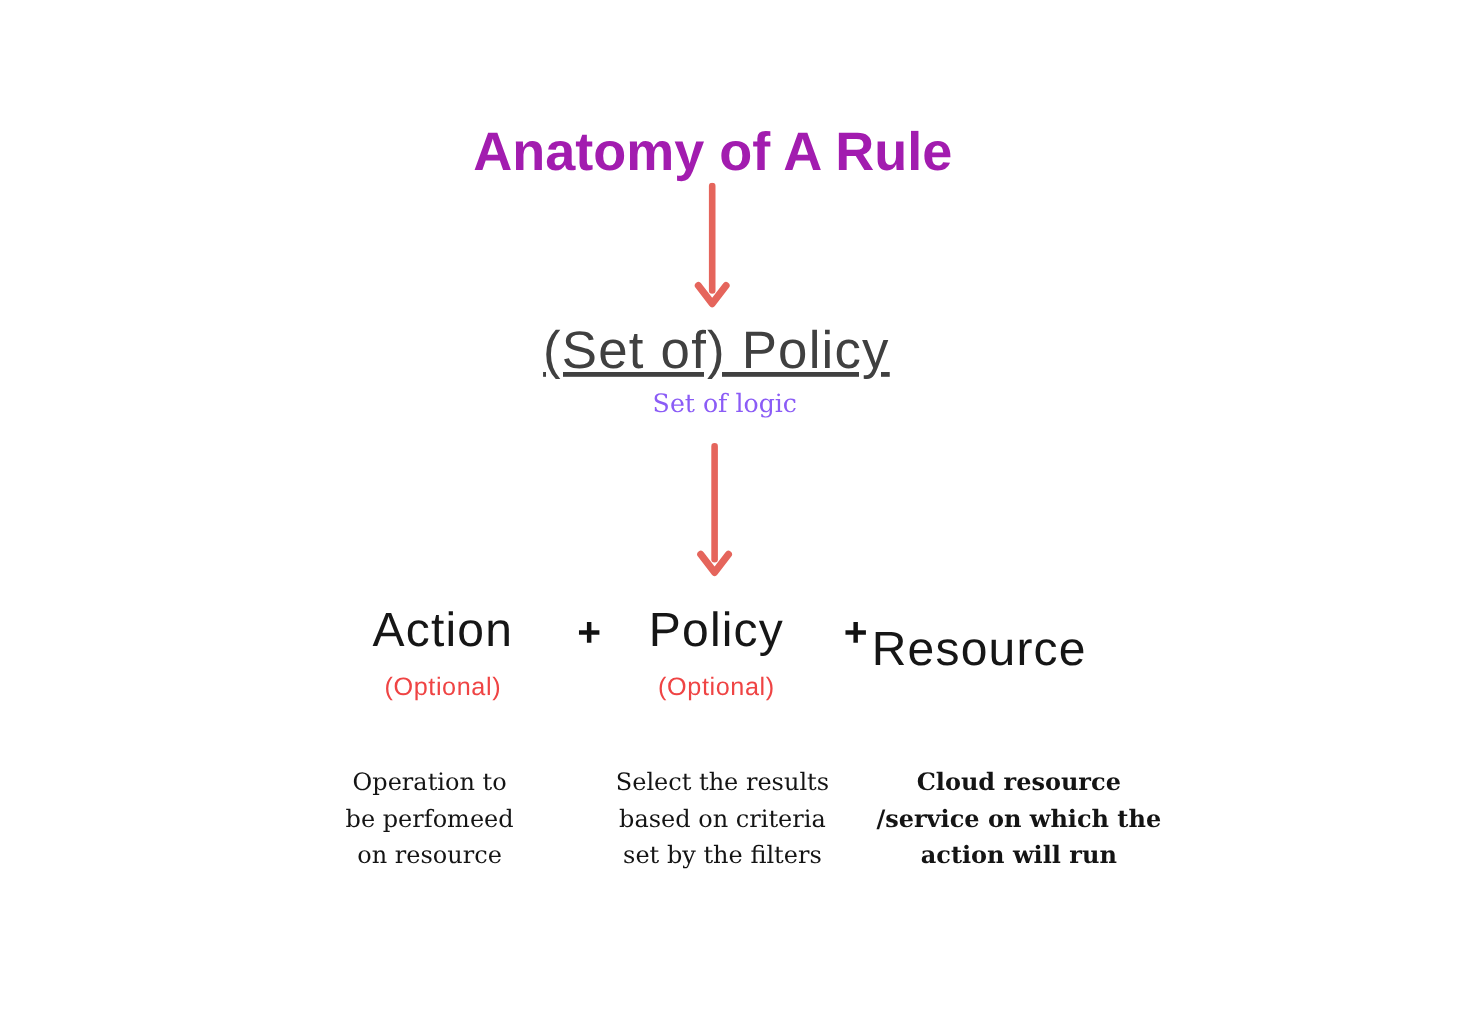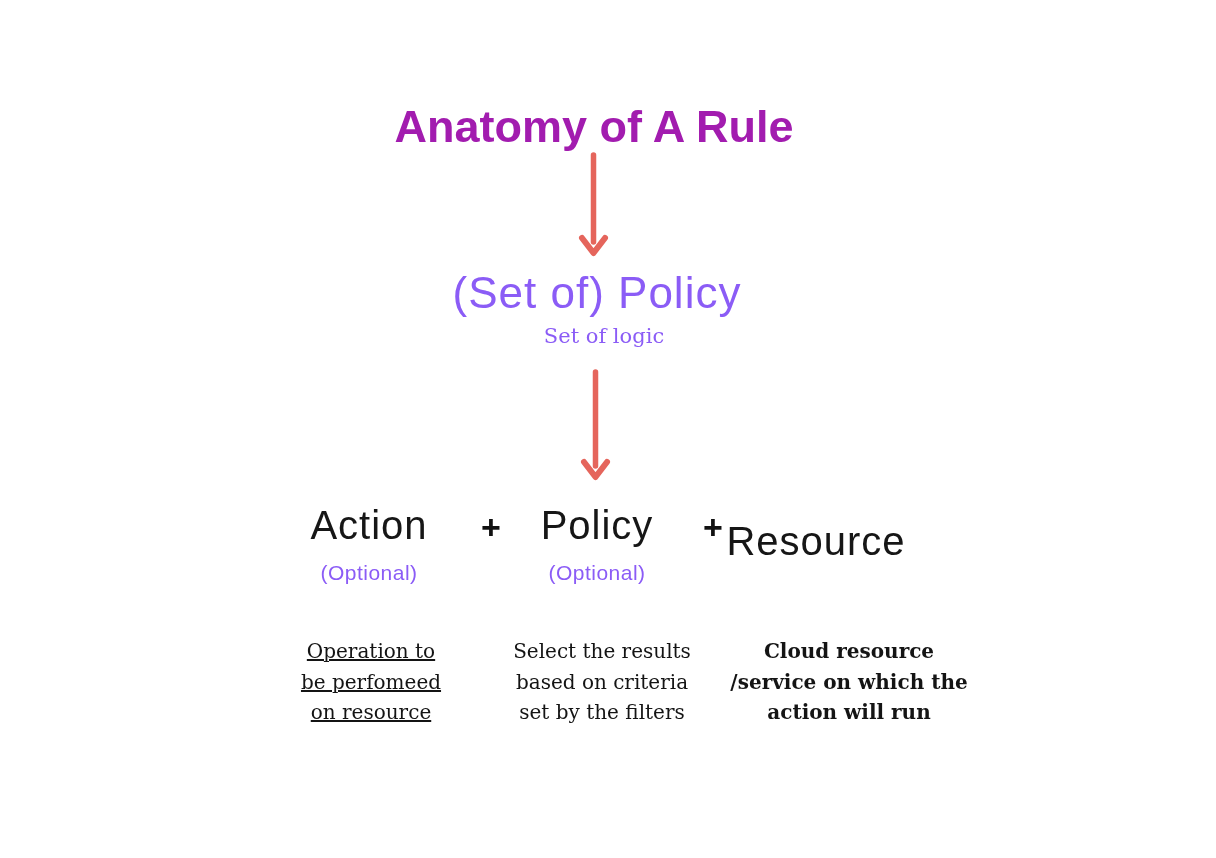--- a/index.html
+++ b/index.html
@@ -18,21 +18,22 @@
     font-weight: 700;
     letter-spacing: 0px;
     color: #a21caf;
   }
   .arrow-svg { position: absolute; }
   .policy-heading {
     left: 597px; top: 266px;
     font-size: 44px; line-height: 54px;
     font-weight: 300;
     letter-spacing: 1px;
-    color: #8b5cf6;
+    color: #404040;
+    text-decoration: underline;
   }
   .policy-sub {
     left: 604px; top: 322px;
     font-family: "DejaVu Serif", serif;
     font-size: 21px; line-height: 28px;
     color: #8b5cf6;
   }
   .comp-label {
     top: 498px;
     font-size: 40px; line-height: 54px;
@@ -44,21 +45,21 @@
     top: 503px;
     font-size: 34px; line-height: 48px;
     font-weight: 700;
     color: #111111;
   }
   .optional {
     top: 560px;
     font-size: 21px; line-height: 26px;
     font-weight: 300;
     letter-spacing: 0.5px;
-    color: #8b5cf6;
+    color: #ef4444;
   }
   .desc {
     top: 636px;
     font-family: "DejaVu Serif", serif;
     font-size: 20px; line-height: 30.5px;
     color: #141414;
     white-space: pre-line;
   }
 </style>
 </head>
@@ -81,21 +82,21 @@
 
 <div class="abs comp-label" style="left:369px;">Action</div>
 <div class="abs plus" style="left:491px;">+</div>
 <div class="abs comp-label" style="left:597px;">Policy</div>
 <div class="abs plus" style="left:713px;">+</div>
 <div class="abs comp-label" style="left:816px;margin-top:16px;">Resource</div>
 
 <div class="abs optional" style="left:369px;">(Optional)</div>
 <div class="abs optional" style="left:597px;">(Optional)</div>
 
-<div class="abs desc" style="left:371px;text-decoration:underline;">Operation to
+<div class="abs desc" style="left:358px;">Operation to
 be perfomeed
 on resource</div>
 <div class="abs desc" style="left:602px;">Select the results
 based on criteria
 set by the filters</div>
 <div class="abs desc" style="left:849px;font-weight:bold;">Cloud resource
 /service on which the
 action will run</div>
 
 </body></html>

